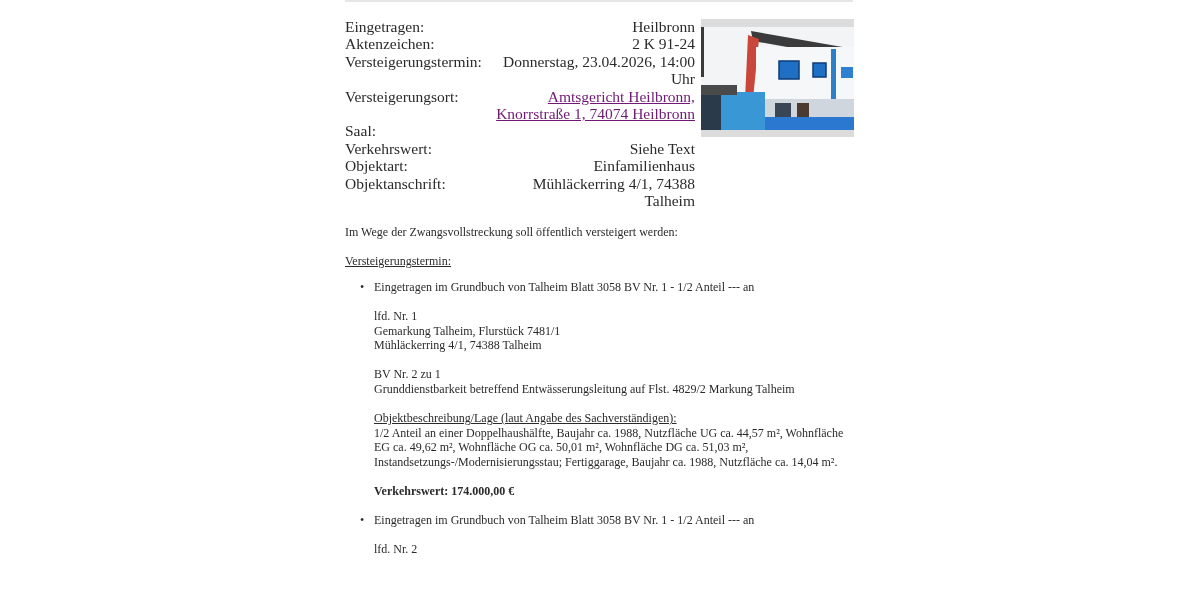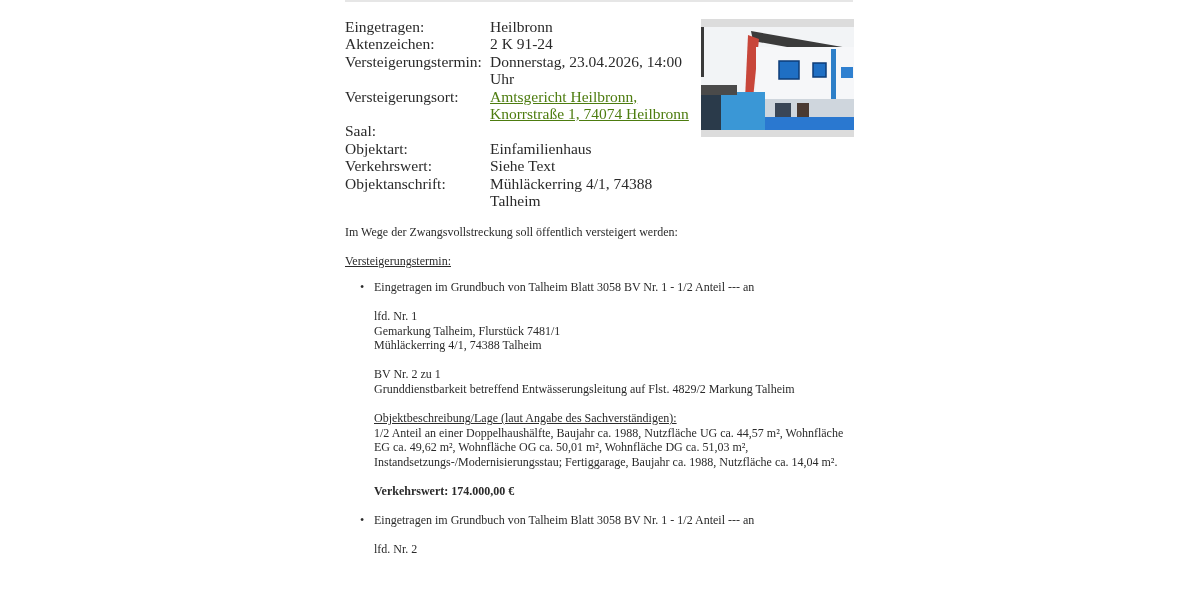--- a/index.html
+++ b/index.html
@@ -9,22 +9,22 @@
       color: #2a2a2a;
     }
     .topline {
       position: absolute; left: 345px; top: 0; width: 508px; height: 2px;
       background: #e6e6e6;
     }
     .page { position: absolute; left: 345px; top: 18px; width: 510px; }
     .info-table { position: absolute; left: 0; top: 0; width: 350px; }
     .info-row { display: flex; font-size: 14.2px; line-height: 17.4px; }
     .info-label { width: 145px; flex: none; white-space: nowrap; font-family: "Liberation Serif", serif; font-size: 15.5px; }
-    .info-value { flex: 1; font-family: "Liberation Serif", serif; font-size: 15.5px; }
-    .info-value a { color: #4d7c0f; text-decoration: underline; }
+    .info-value { flex: 1; font-family: "Liberation Serif", serif; font-size: 15.5px; text-align: right; }
+    .info-value a { color: #701a75; text-decoration: underline; }
     .photo {
       position: absolute; left: 356px; top: 1px; width: 153px; height: 118px;
       background: #d8d8d8; overflow: hidden;
     }
     .body-text { position: absolute; left: 0; top: 207px; width: 510px; font-size: 12px; line-height: 14.6px; font-family: "Liberation Serif", serif; }
     .body-text p { margin: 0; }
     .u { text-decoration: underline; }
     .intro { margin-bottom: 14.6px !important; }
     .heading { margin-bottom: 11px !important; }
     ul { margin: 0; padding-left: 29px; list-style: none; }
@@ -57,26 +57,26 @@
     <div class="info-row">
       <span class="info-label">Versteigerungsort:</span>
       <span class="info-value">
         <a href="#"><span>Amtsgericht Heilbronn,</span><br><span>Knorrstraße 1, 74074 Heilbronn</span></a>
       </span>
     </div>
     <div class="info-row">
       <span class="info-label">Saal:</span>
     </div>
     <div class="info-row">
+      <span class="info-label">Verkehrswert:</span>
+      <span class="info-value">Siehe Text</span>
+    </div>
+    <div class="info-row">
       <span class="info-label">Objektart:</span>
       <span class="info-value">Einfamilienhaus</span>
-    </div>
-    <div class="info-row">
-      <span class="info-label">Verkehrswert:</span>
-      <span class="info-value">Siehe Text</span>
     </div>
     <div class="info-row">
       <span class="info-label">Objektanschrift:</span>
       <span class="info-value">Mühläckerring 4/1, 74388 Talheim</span>
     </div>
   </div>
 
   <div class="photo" title="Doppelhaushälfte, weiße Fassade mit blauen Fensterrahmen und Garage">
     <svg width="153" height="118" viewBox="0 0 153 118">
       <rect x="0" y="0" width="153" height="118" fill="#dcdcdc"></rect>

